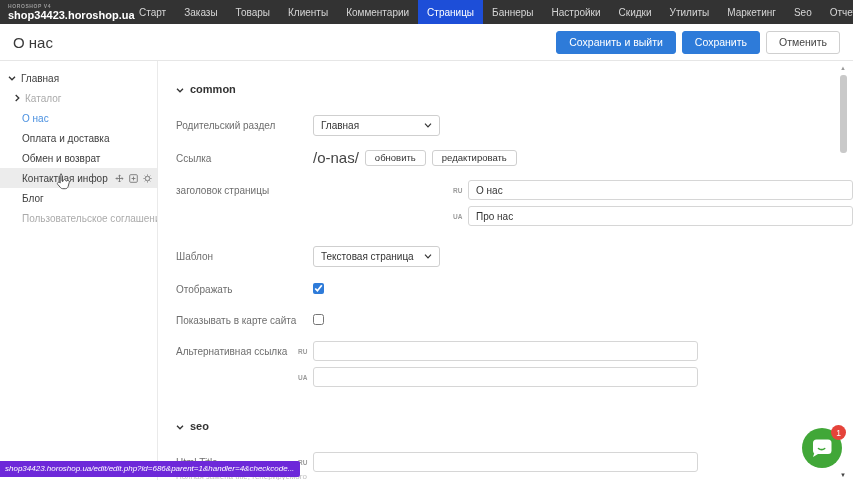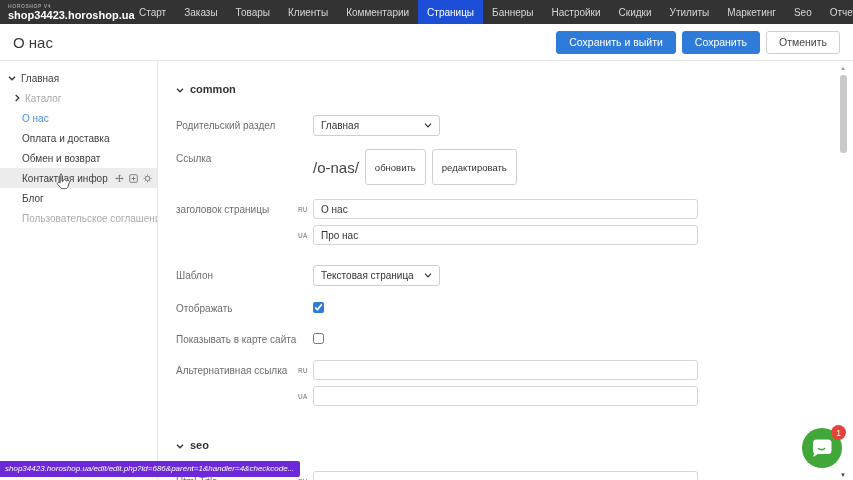--- a/index.html
+++ b/index.html
@@ -73,21 +73,21 @@
   .fhint { font-size: 8px; color: #bdbdbd; margin-top: 4px; white-space: nowrap; }
   .fcontrol { display: flex; flex-direction: column; }
   .select {
     width: 127px; height: 21px; border: 1px solid #cfcfcf; border-radius: 3px;
     background: #fff; display: flex; align-items: center; justify-content: space-between;
     padding: 0 7px; font-size: 10px; color: #333; cursor: pointer;
   }
   .link-line { display: flex; align-items: center; gap: 6px; padding-top: 1px; }
   .link-path { font-size: 15px; color: #444; }
   .btn-small {
-    height: 36px; border: 1px solid #cfcfcf; border-radius: 3px; background: #fff;
+    height: 16px; border: 1px solid #cfcfcf; border-radius: 3px; background: #fff;
     font-size: 9.5px; color: #333; padding: 0 9px; display: flex; align-items: center; cursor: pointer;
   }
   .lang-line { display: flex; align-items: center; margin-bottom: 6px; position: relative; }
   .lang-tag {
     position: absolute; left: -15px; top: 7px; font-size: 6.5px; font-weight: bold;
     color: #9b9b9b;
   }
   .text-input {
     width: 385px; height: 20px; border: 1px solid #d6d6d6; border-radius: 3px;
     font-size: 10px; color: #333; padding: 0 7px; font-family: inherit; outline: none;
@@ -246,21 +246,21 @@
       <div class="flabel">Ссылка</div>
       <div class="fcontrol">
         <div class="link-line">
           <span class="link-path">/o-nas/</span>
           <button class="btn-small">обновить</button>
           <button class="btn-small">редактировать</button>
         </div>
       </div>
     </div>
 
-    <div class="frow" style="margin-bottom:14px;">
+    <div class="frow" style="margin-bottom:14px;justify-content:space-between;">
       <div class="flabel">заголовок страницы</div>
       <div class="fcontrol">
         <div class="lang-line">
           <span class="lang-tag">RU</span>
           <input class="text-input" type="text" value="О нас" style="">
         </div>
         <div class="lang-line">
           <span class="lang-tag">UA</span>
           <input class="text-input" type="text" value="Про нас" style="">
         </div>

